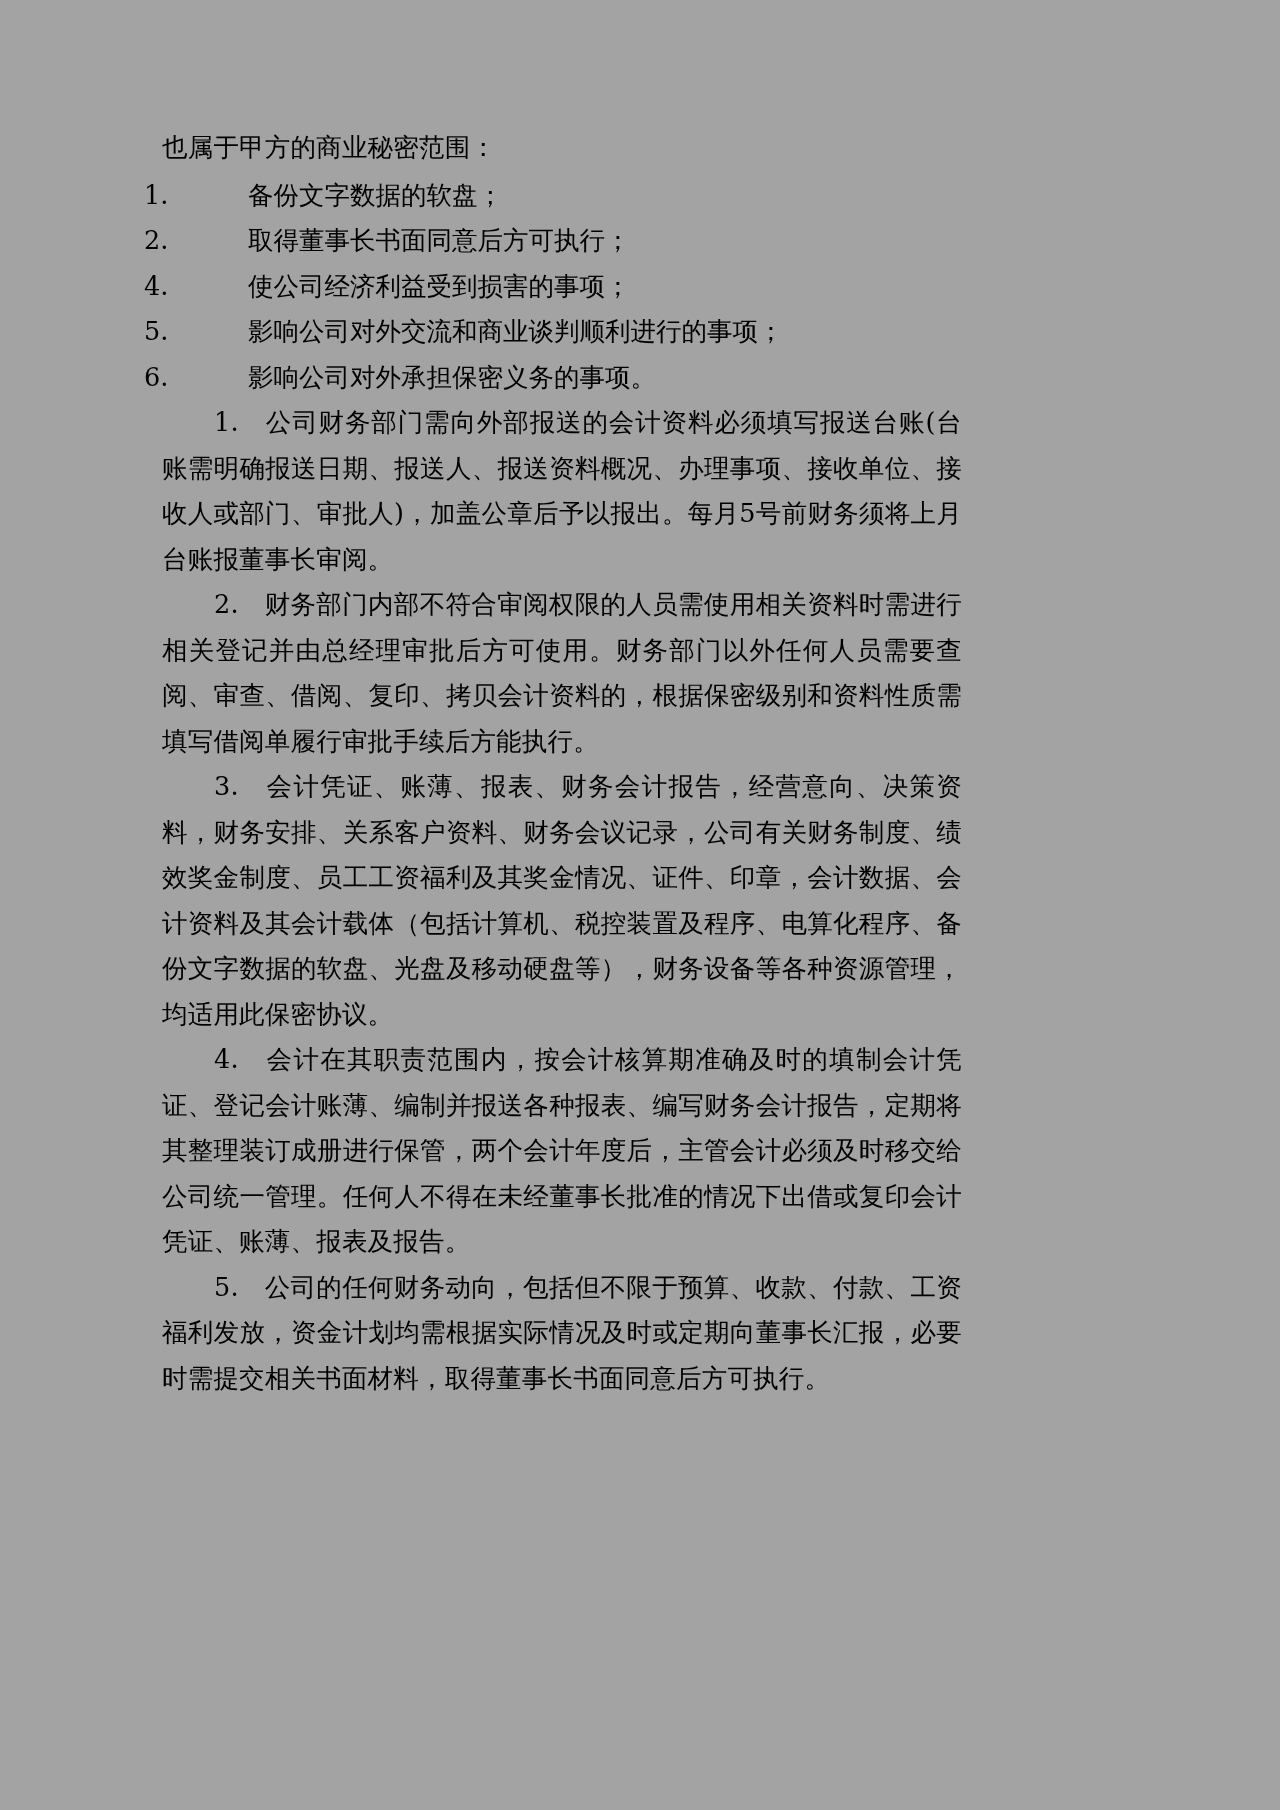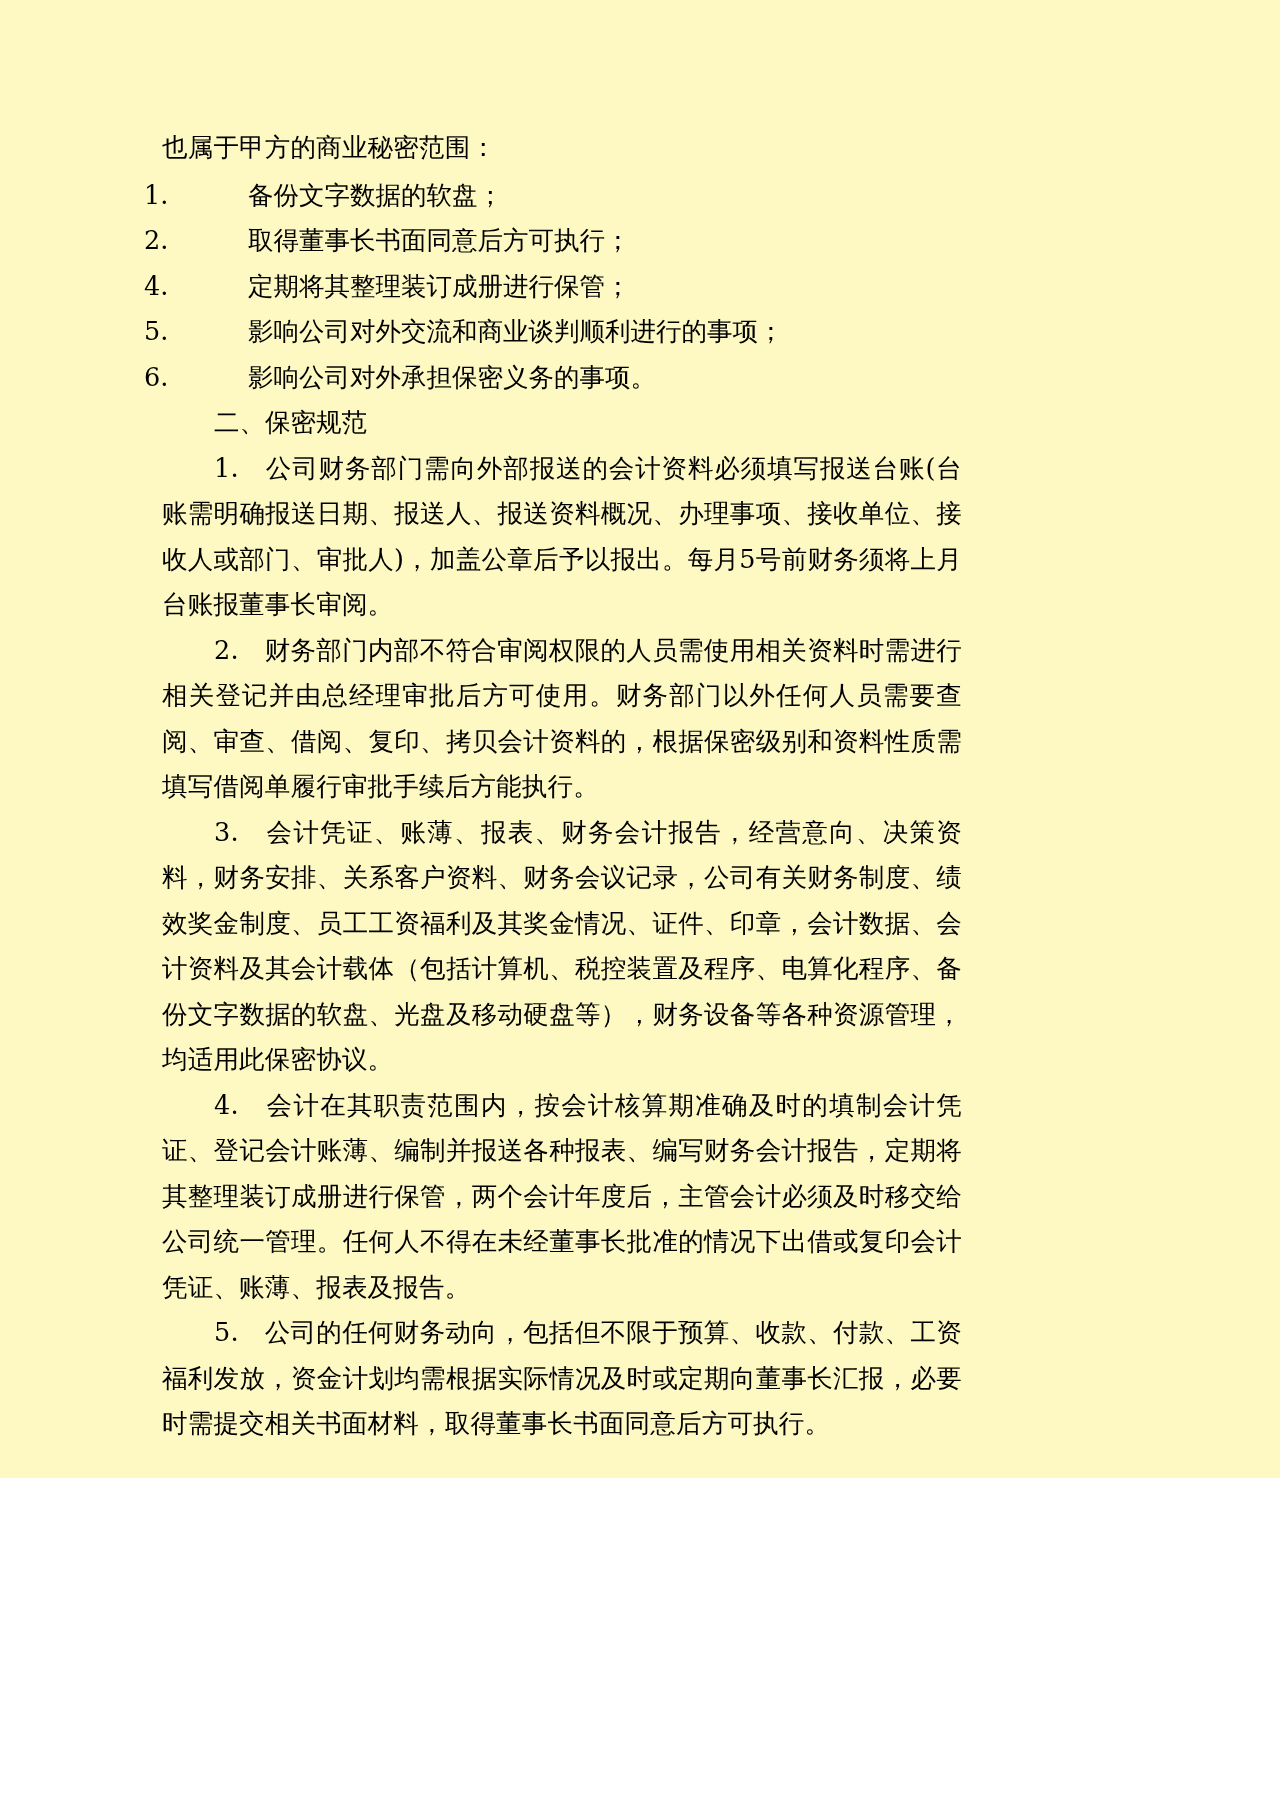--- a/index.html
+++ b/index.html
@@ -7,22 +7,22 @@
     padding: 0;
     background: #ffffff;
   }
   body {
     font-family: "DejaVu Serif", "Liberation Serif", serif;
     color: #000000;
   }
   .page {
     position: relative;
     width: 1280px;
-    height: 1478px;
-    background: #fef9c3;
+    height: 1810px;
+    background: #a3a3a3;
     box-sizing: border-box;
     overflow: hidden;
   }
   .page-body {
     position: absolute;
     left: 162px;
     top: 125px;
     width: 800px;
   }
 
@@ -83,31 +83,30 @@
     <p class="para lead">也属于甲方的商业秘密范围：</p>
 
     <ul class="list">
       <li class="list-item">
         <span class="num">1.</span><span>备份文字数据的软盘；</span>
       </li>
       <li class="list-item">
         <span class="num">2.</span><span>取得董事长书面同意后方可执行；</span>
       </li>
       <li class="list-item">
-        <span class="num">4.</span><span>定期将其整理装订成册进行保管；</span>
+        <span class="num">4.</span><span>使公司经济利益受到损害的事项；</span>
       </li>
       <li class="list-item">
         <span class="num">5.</span><span>影响公司对外交流和商业谈判顺利进行的事项；</span>
       </li>
       <li class="list-item">
         <span class="num">6.</span><span>影响公司对外承担保密义务的事项。</span>
       </li>
     </ul>
 
-    <p class="section-heading">二、保密规范</p>
 
     <p class="para num-para">1.　公司财务部门需向外部报送的会计资料必须填写报送台账(台账需明确报送日期、报送人、报送资料概况、办理事项、接收单位、接收人或部门、审批人)，加盖公章后予以报出。每月5号前财务须将上月台账报董事长审阅。</p>
 
     <p class="para num-para">2.　财务部门内部不符合审阅权限的人员需使用相关资料时需进行相关登记并由总经理审批后方可使用。财务部门以外任何人员需要查阅、审查、借阅、复印、拷贝会计资料的，根据保密级别和资料性质需填写借阅单履行审批手续后方能执行。</p>
 
     <p class="para num-para">3.　会计凭证、账薄、报表、财务会计报告，经营意向、决策资料，财务安排、关系客户资料、财务会议记录，公司有关财务制度、绩效奖金制度、员工工资福利及其奖金情况、证件、印章，会计数据、会计资料及其会计载体（包括计算机、税控装置及程序、电算化程序、备份文字数据的软盘、光盘及移动硬盘等），财务设备等各种资源管理，均适用此保密协议。</p>
 
     <p class="para num-para">4.　会计在其职责范围内，按会计核算期准确及时的填制会计凭证、登记会计账薄、编制并报送各种报表、编写财务会计报告，定期将其整理装订成册进行保管，两个会计年度后，主管会计必须及时移交给公司统一管理。任何人不得在未经董事长批准的情况下出借或复印会计凭证、账薄、报表及报告。</p>
 
     <p class="para num-para">5.　公司的任何财务动向，包括但不限于预算、收款、付款、工资福利发放，资金计划均需根据实际情况及时或定期向董事长汇报，必要时需提交相关书面材料，取得董事长书面同意后方可执行。</p>

